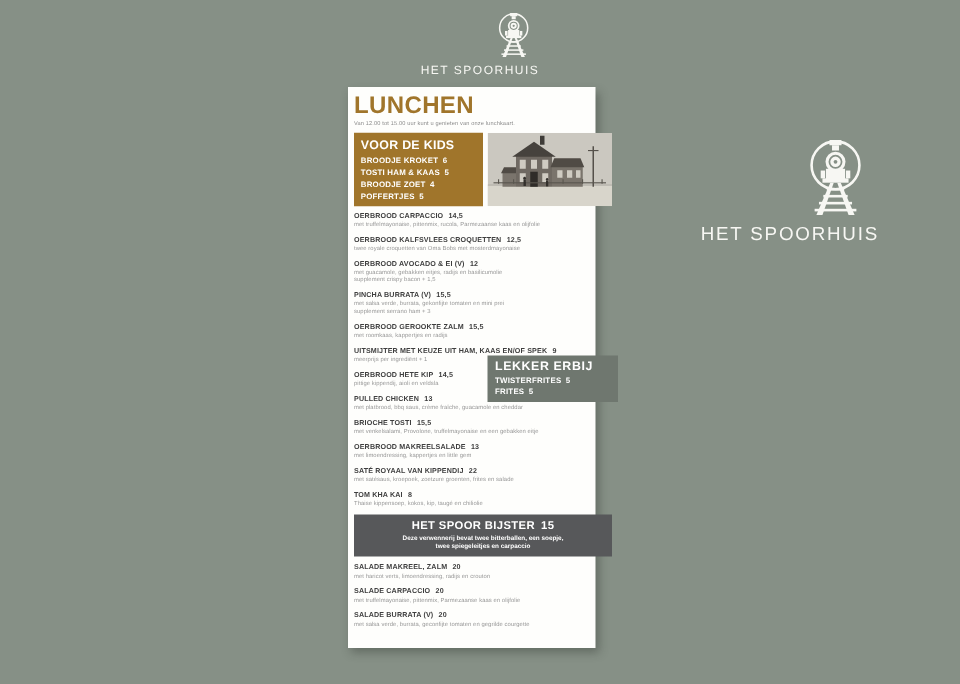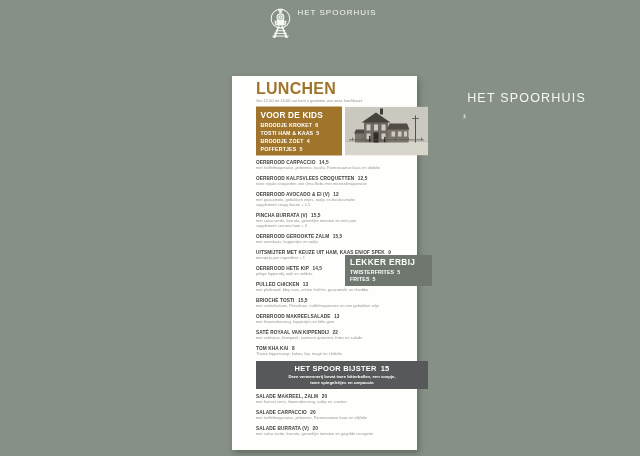--- a/index.html
+++ b/index.html
@@ -3,31 +3,31 @@
 <meta charset="utf-8">
 <style>
   html,body{margin:0;padding:0}
   body{
     width:640px;height:456px;position:relative;overflow:hidden;
     background:#869086;
     font-family:"Liberation Sans",sans-serif;
     -webkit-font-smoothing:antialiased;
   }
   
-  .logo{position:absolute;display:flex;flex-direction:row;align-items:flex-start;color:#f7f7f3}
+  .logo{position:absolute;display:flex;flex-direction:column;align-items:flex-end;color:#f7f7f3}
   .logo-top{top:5px;left:50%;transform:translateX(-50%)}
   .logo-top svg{width:34px;height:34px}
   .logo-top .wordmark{font-size:8px;letter-spacing:1px;margin-top:3px;white-space:nowrap}
   .logo-right{top:87px;left:462px;width:124px}
   .logo-right svg{width:58px;height:58px}
   .logo-right .wordmark{font-size:12.5px;letter-spacing:1.2px;margin-top:4px;white-space:nowrap}
   
   .card{
-    position:absolute;left:232px;top:76px;width:165px;height:374px;
-    background:#fefefc;box-shadow:2px 3px 6px rgba(35,40,35,.35);padding-left:20px;
+    position:absolute;left:232px;top:58px;width:165px;height:374px;
+    background:#fefefc;box-shadow:2px 3px 6px rgba(35,40,35,.35);
   }
   .card-inner{
     width:360px;height:748px;transform:scale(.5);transform-origin:0 0;
     padding:8px 8px 0;box-sizing:border-box;position:relative;
   }
   .menu-title{font-size:32px;line-height:32px;font-weight:bold;color:#a0752b;letter-spacing:.5px}
   .menu-subtitle{font-size:7.5px;color:#8c8c8c;letter-spacing:.2px;margin:4px 0 8px;line-height:9px}
   .top-row{display:flex;gap:6px;margin-bottom:7px}
   .kids{width:172px;height:98px;background:#a0752b;color:#fff;padding:8px 9px;box-sizing:border-box;flex:none}
   .kids-title{font-size:16.5px;font-weight:bold;letter-spacing:.4px;margin-bottom:5px;line-height:16px}

